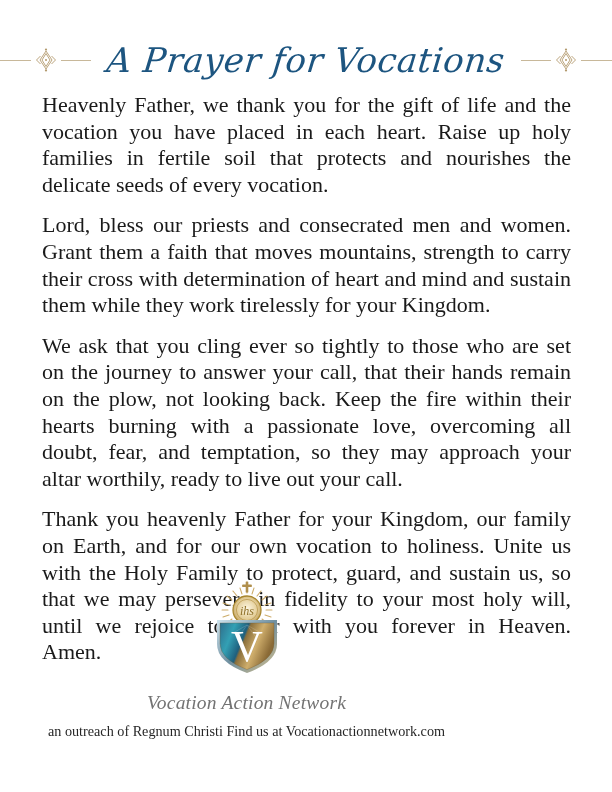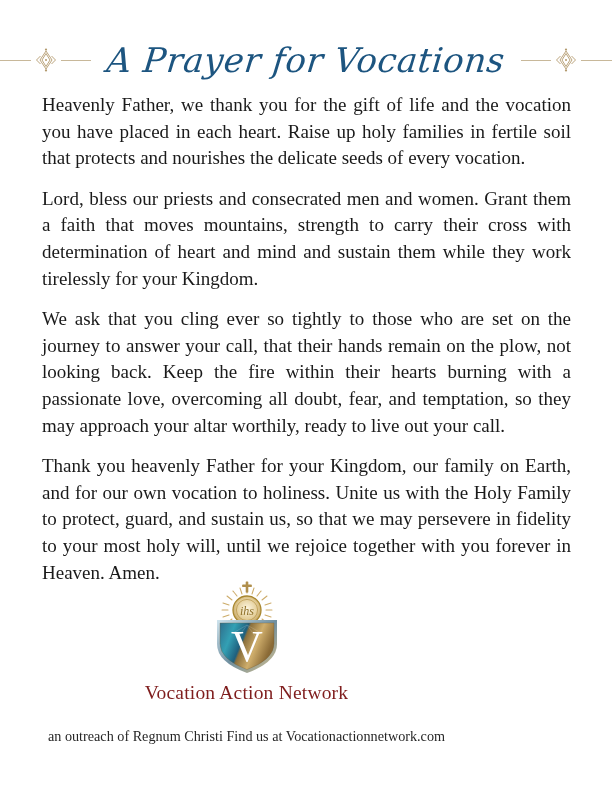--- a/index.html
+++ b/index.html
@@ -70,21 +70,21 @@
   
   .body-copy {
     position: absolute;
     left: 42px;
     top: 92px;
     width: 529px;
   }
 
   .body-copy p {
     margin: 0 0 14px 0;
-    font-size: 19px;
+    font-size: 22px;
     line-height: 26.6px;
     color: #1a1a1a;
     text-align: justify;
     text-justify: inter-word;
     font-family: "Liberation Serif", "DejaVu Serif", serif;
   }
 
   .body-copy p:last-child { margin-bottom: 0; }
 
   
@@ -100,31 +100,32 @@
 
   .logo-mark {
     width: 96px;
     height: 96px;
     position: relative;
   }
 
   .logo-mark svg { display: block; }
 
   .brand-name {
-    margin-top: 6px;
+    margin-top: 16px;
     font-family: "Liberation Serif", "DejaVu Serif", serif;
     font-size: 19.5px;
     line-height: 1.1;
-    color: #7f1d1d;
+    color: #737373;
     letter-spacing: 0.2px;
     white-space: nowrap;
+    font-style: italic;
   }
 
   .brand-tagline {
-    margin-top: 25px;
+    margin-top: 10px;
     font-family: "Liberation Serif", "DejaVu Serif", serif;
     font-size: 14.2px;
     line-height: 1.2;
     color: #262626;
     white-space: nowrap;
   }
 </style>
 </head>
 <body>
 

